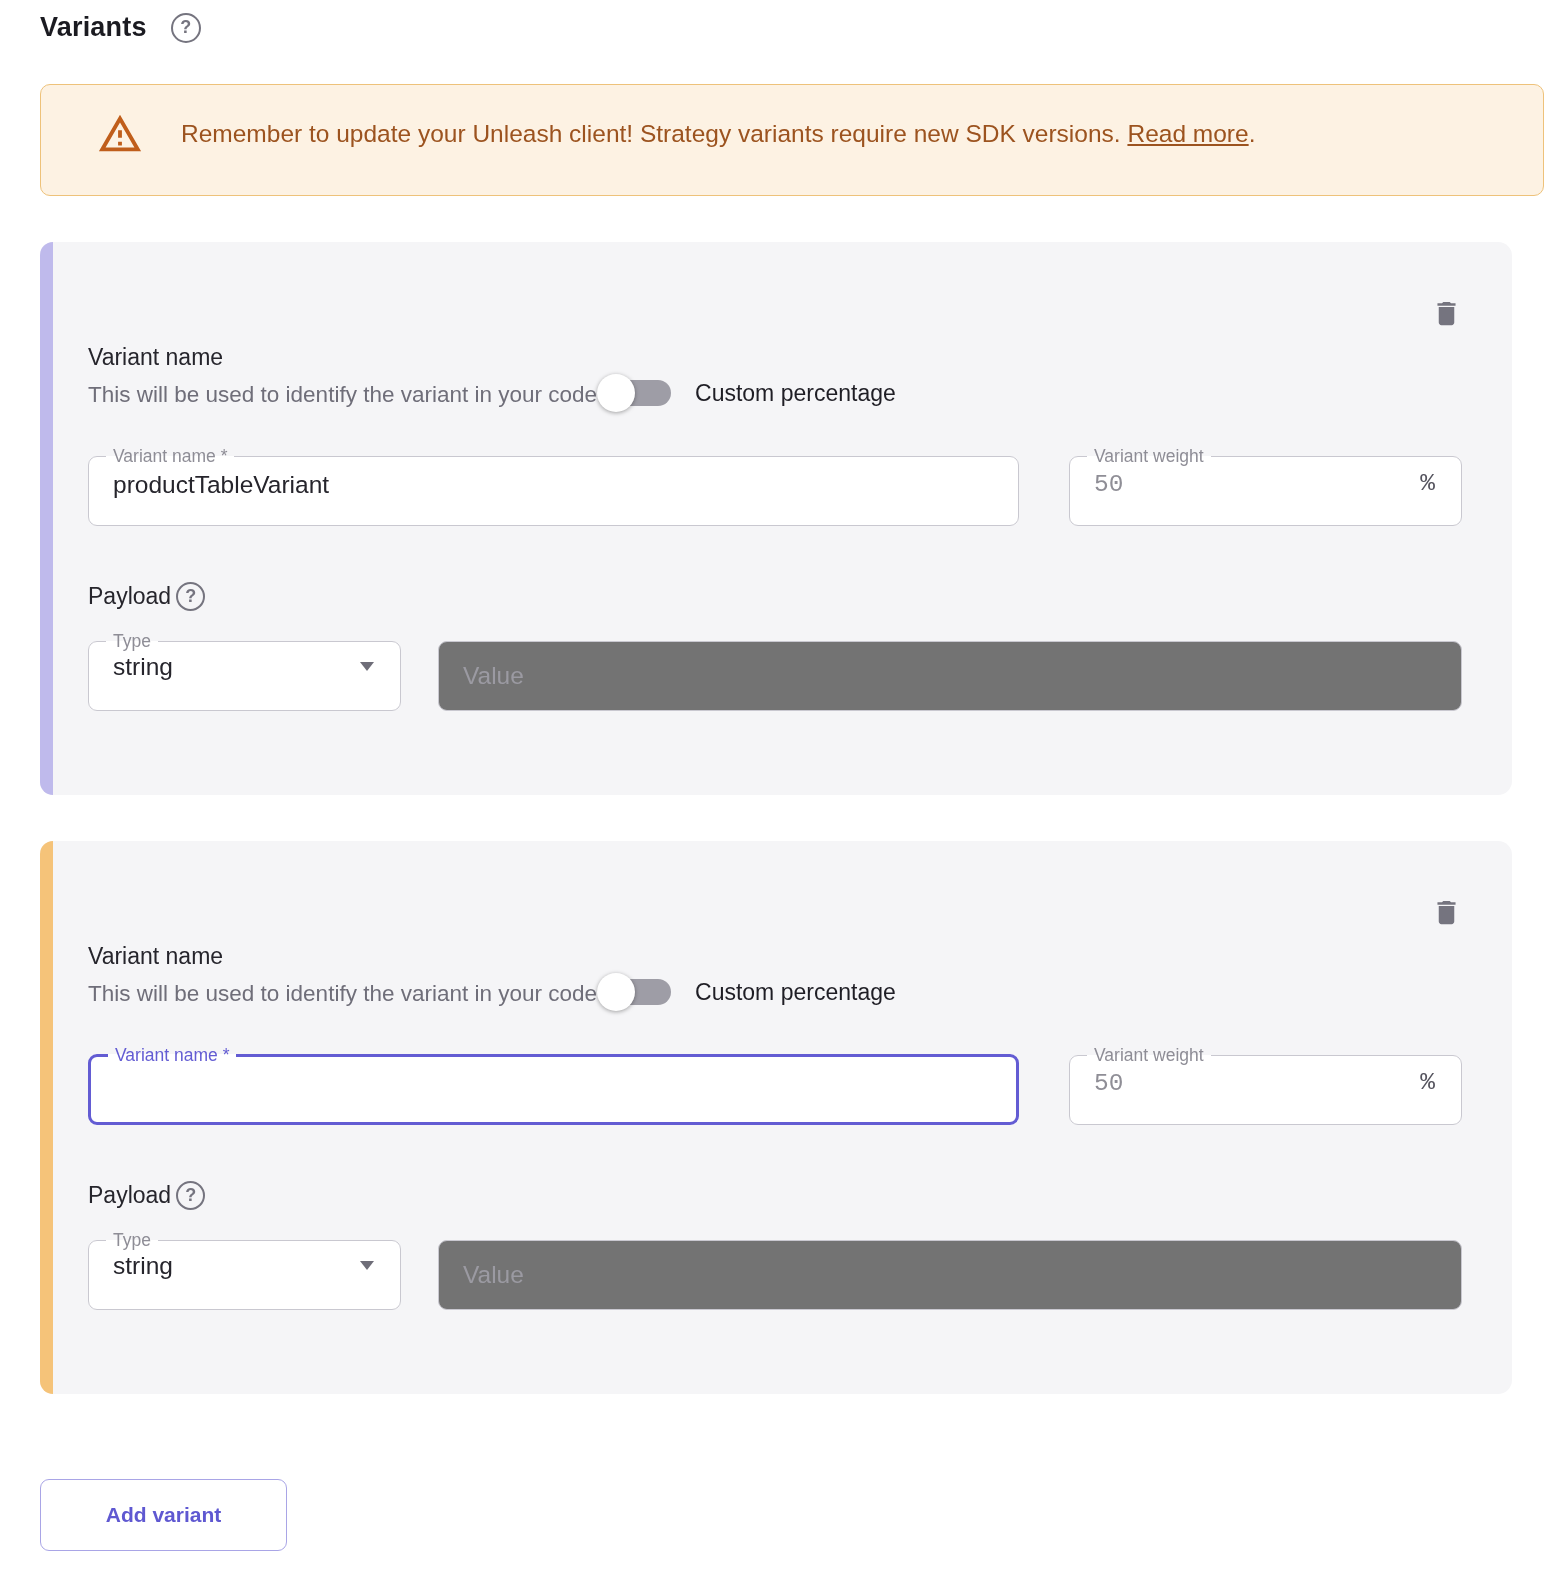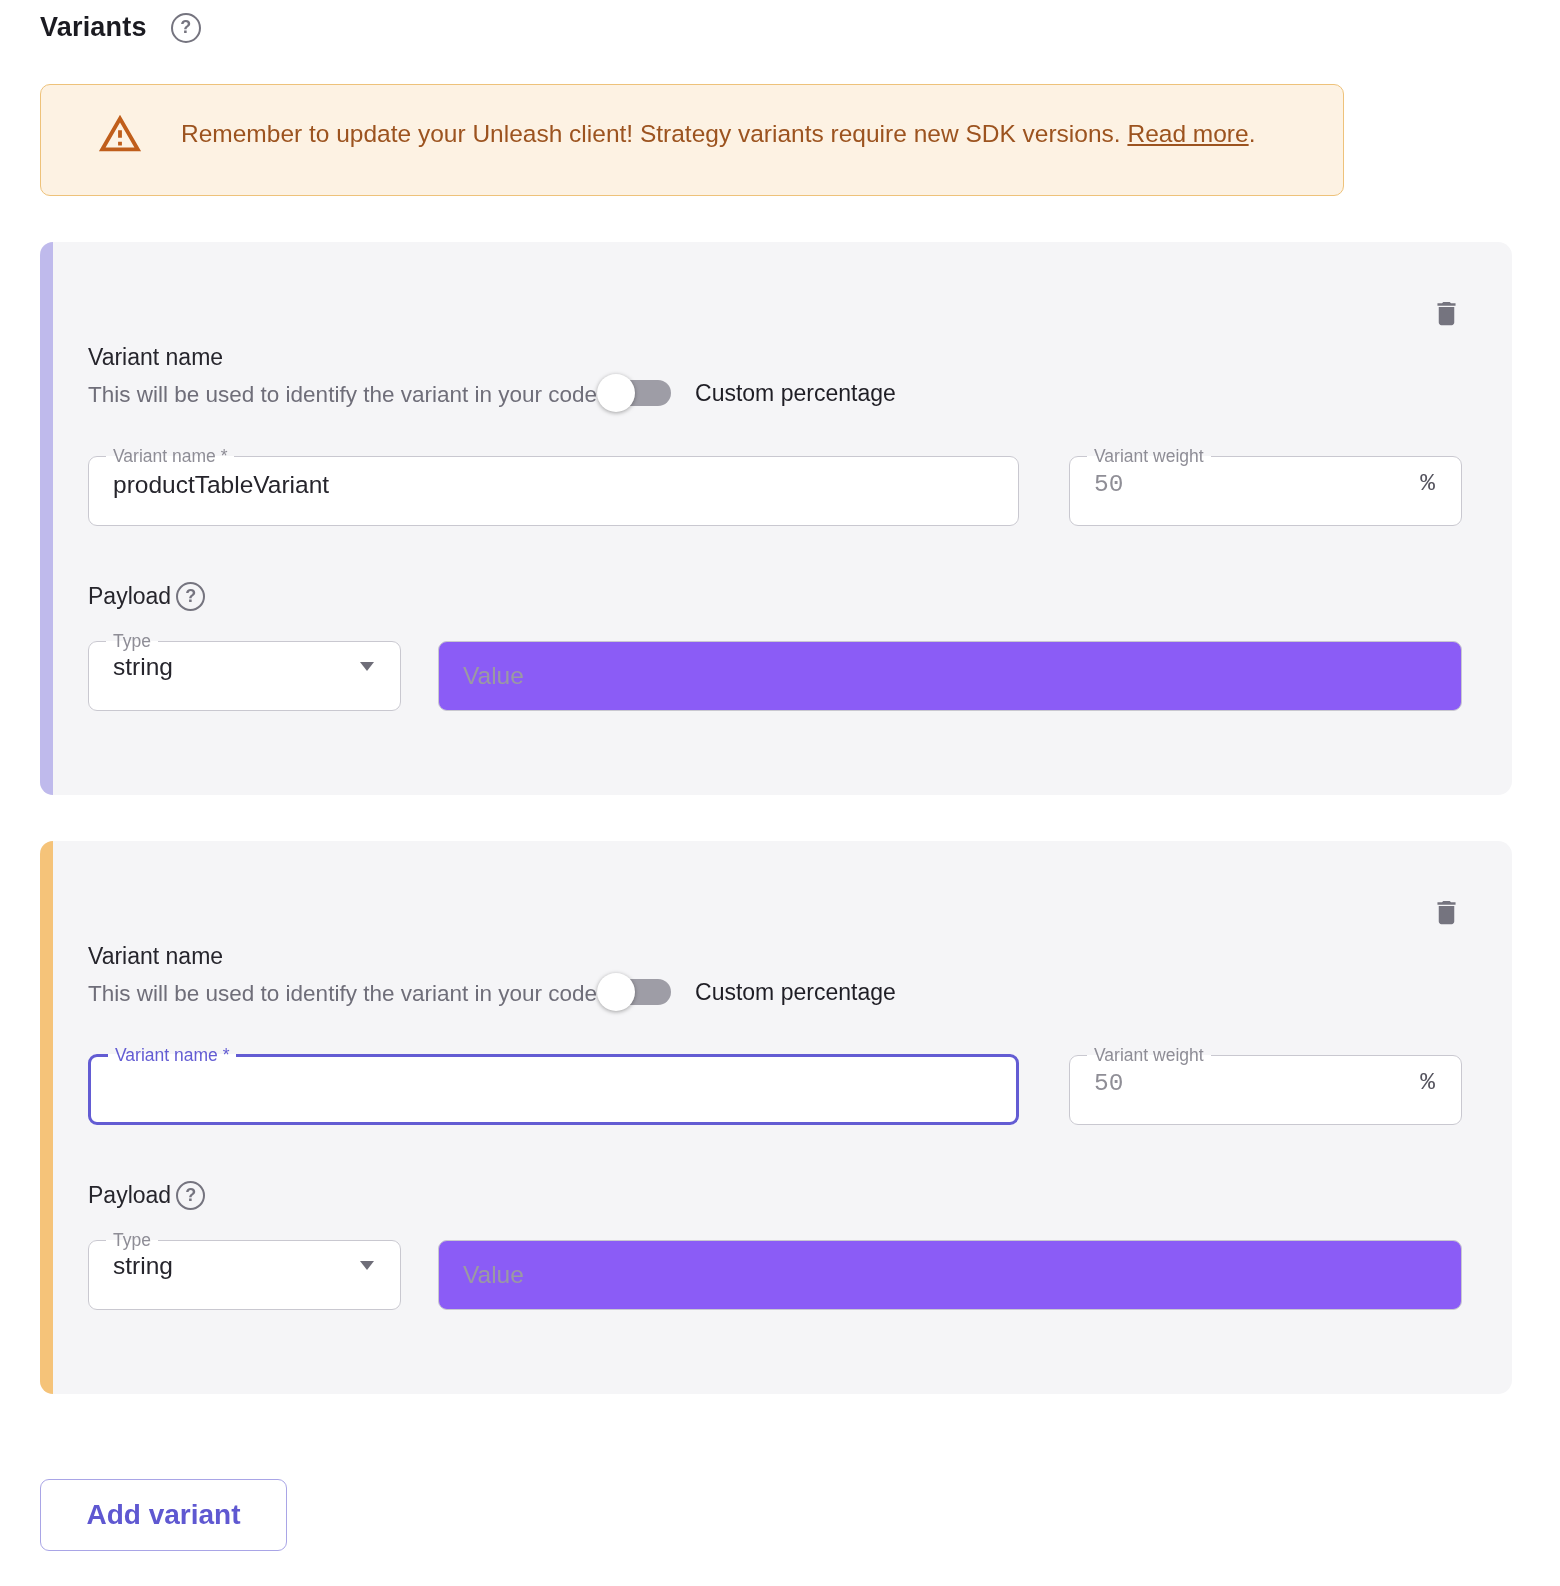--- a/index.html
+++ b/index.html
@@ -17,21 +17,21 @@
   .page-title { font-size: 27px; font-weight: 700; color: #1b1b21; letter-spacing: .2px; }
   .help-icon {
     width: 30px; height: 30px; border: 2.5px solid #75747f; border-radius: 50%;
     color: #75747f; font-size: 18px; font-weight: 700;
     display: flex; align-items: center; justify-content: center; flex: none;
     cursor: pointer;
   }
 
   
   .banner {
-    margin-top: 41px; width: 1304px; height: 112px;
+    margin-top: 41px; width: 1504px; height: 112px;
     background: #fdf2e3; border: 1.5px solid #eec27a; border-radius: 10px;
     display: flex; align-items: center; padding: 0 30px 13px 56px; gap: 38px;
     color: #9c531f; font-size: 24.5px;
   }
   .banner a { color: #9c531f; text-decoration: underline; cursor: pointer; }
   .warn-icon { flex: none; display: flex; }
 
   
   .card {
     position: relative; margin-top: 46px; width: 1472px;
@@ -84,33 +84,33 @@
   .payload-row { display: flex; align-items: center; gap: 5px; margin-top: 56px; }
   .payload-label { font-size: 23px; color: #26252c; }
   .payload-row .help-icon { width: 29px; height: 29px; }
 
   .type-row { display: flex; gap: 37px; margin-top: 22px; align-items: flex-end; }
   .tf-type { width: 313px; flex: none; cursor: pointer; }
   .type-inner { display: flex; align-items: center; justify-content: space-between; padding: 2px 26px 16px 24px; }
   .type-value { font-size: 24.5px; color: #26252c; }
   .caret-down { width: 0; height: 0; border-left: 7px solid transparent; border-right: 7px solid transparent; border-top: 9px solid #6e6d78; }
   .field-plain {
-    flex: 1; height: 70px; background: #8b5cf6; border: 1.5px solid #c9c8d0; border-radius: 9px;
+    flex: 1; height: 70px; background: #737373; border: 1.5px solid #c9c8d0; border-radius: 9px;
     display: flex; align-items: center;
   }
   .field-plain input {
     border: 0; outline: 0; background: transparent; width: 100%;
     font-family: inherit; font-size: 24.5px; color: #26252c; padding: 0 24px;
   }
   .field-plain input::placeholder { color: #9b9aa2; opacity: 1; }
 
   .add-btn {
     margin-top: 85px; width: 247px; height: 72px;
     background: #fff; border: 1.5px solid #a9a5e6; border-radius: 9px;
-    color: #5f58d1; font-size: 28px; font-weight: 700;
+    color: #5f58d1; font-size: 21px; font-weight: 700;
     font-family: inherit; cursor: pointer;
   }
 </style>
 </head>
 <body>
 
 <div class="container">
 
   
   <div class="title-row">

